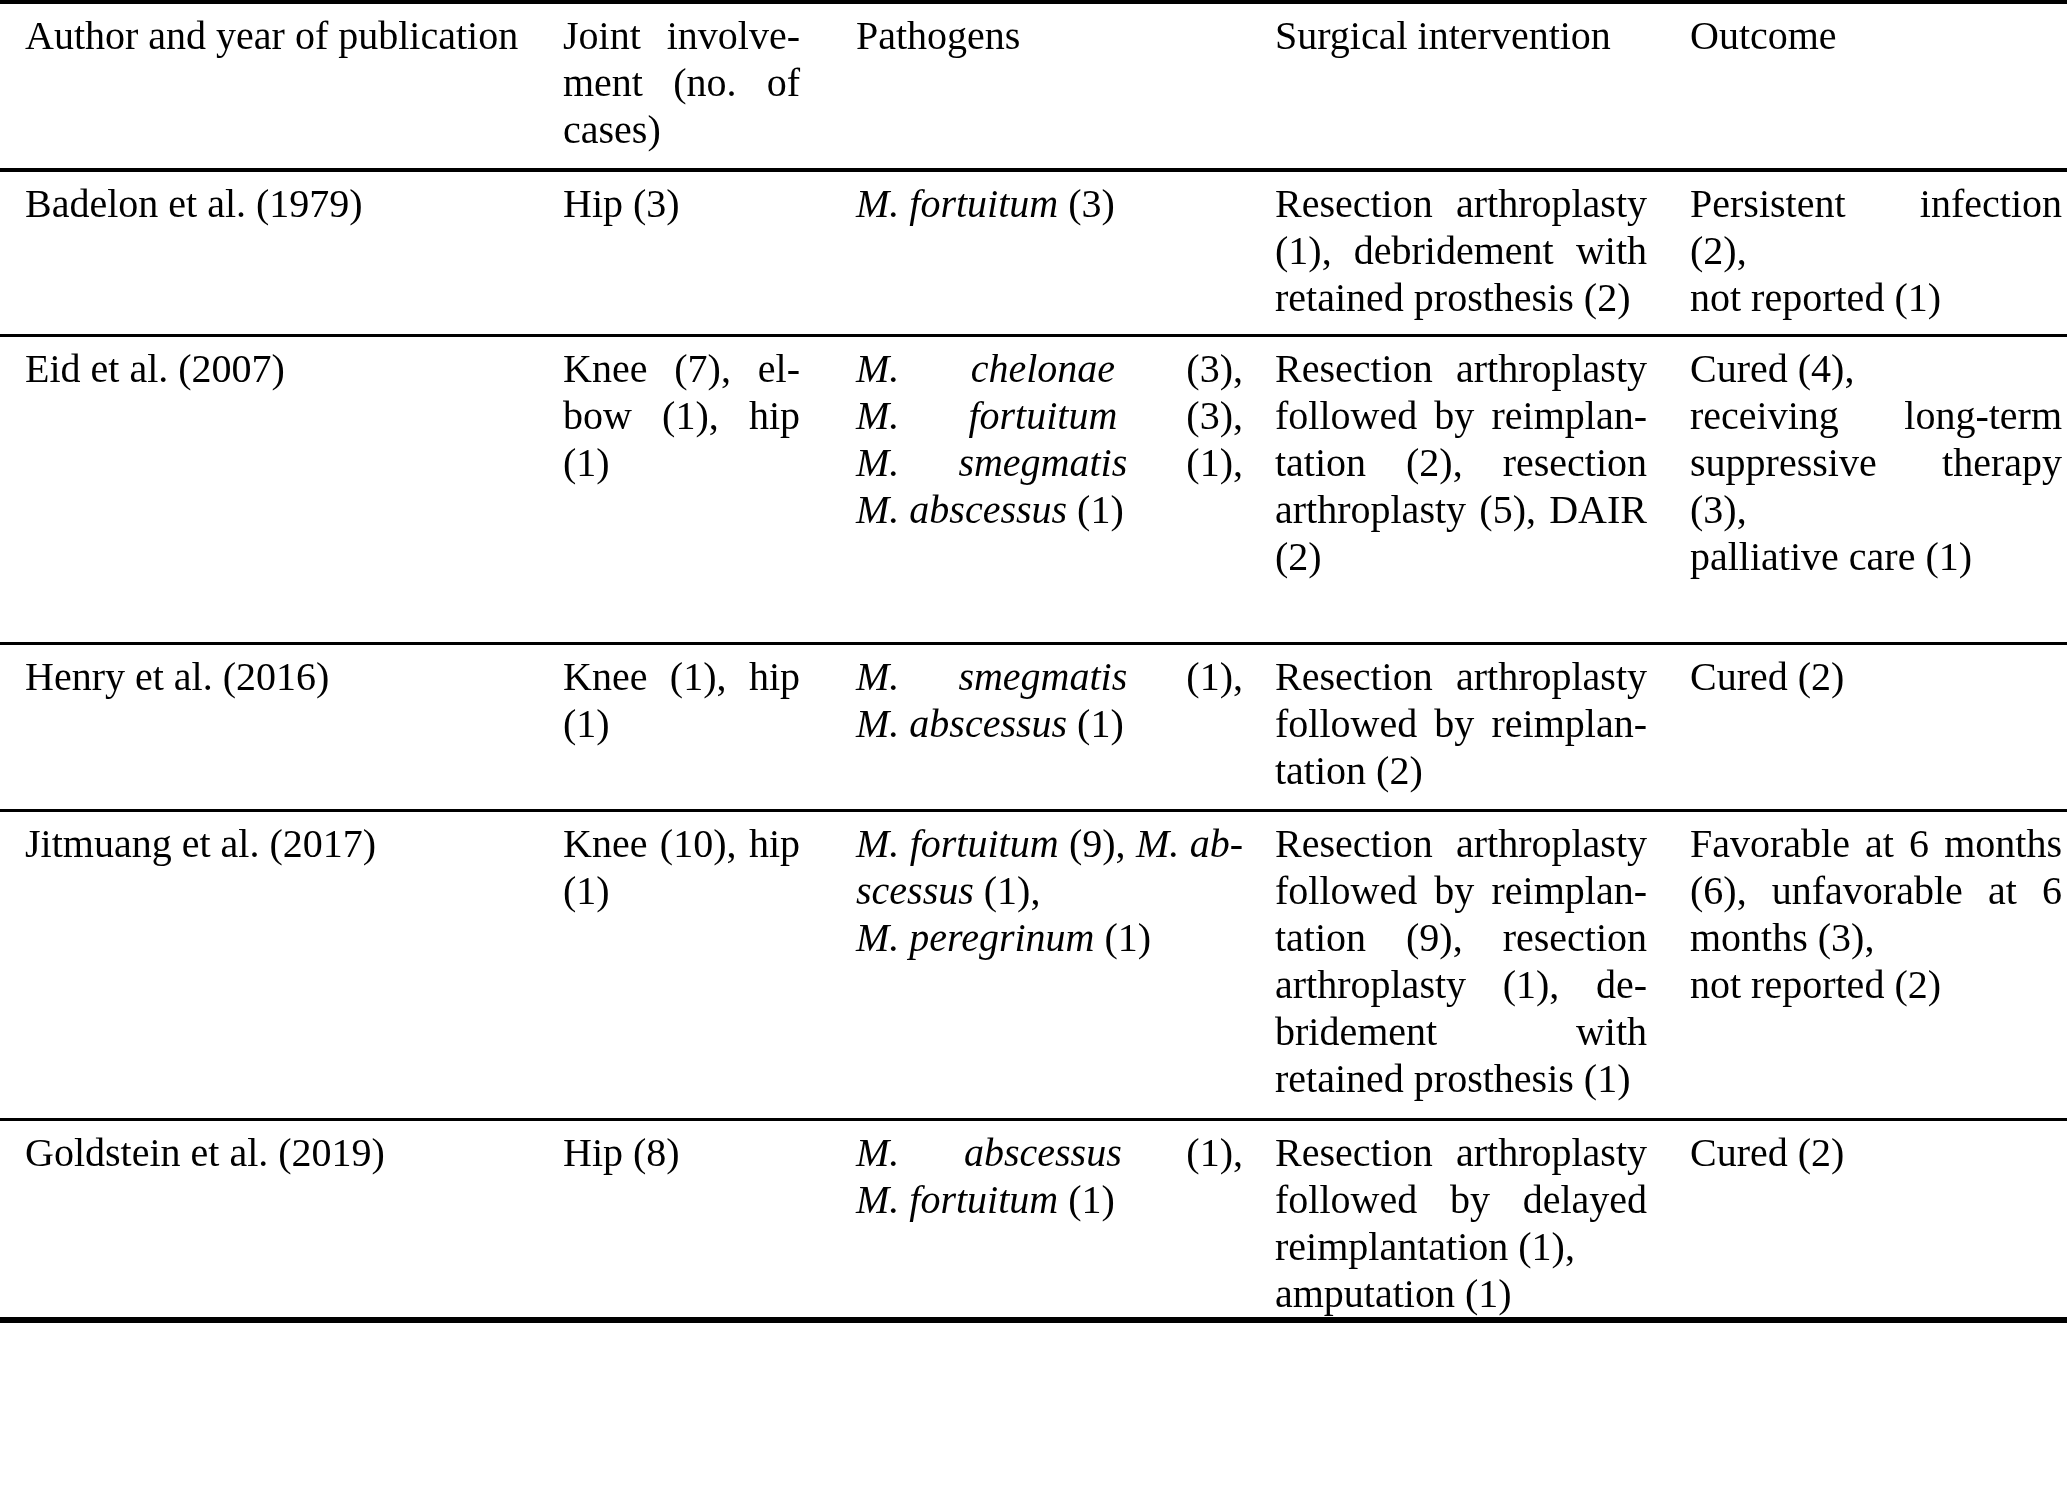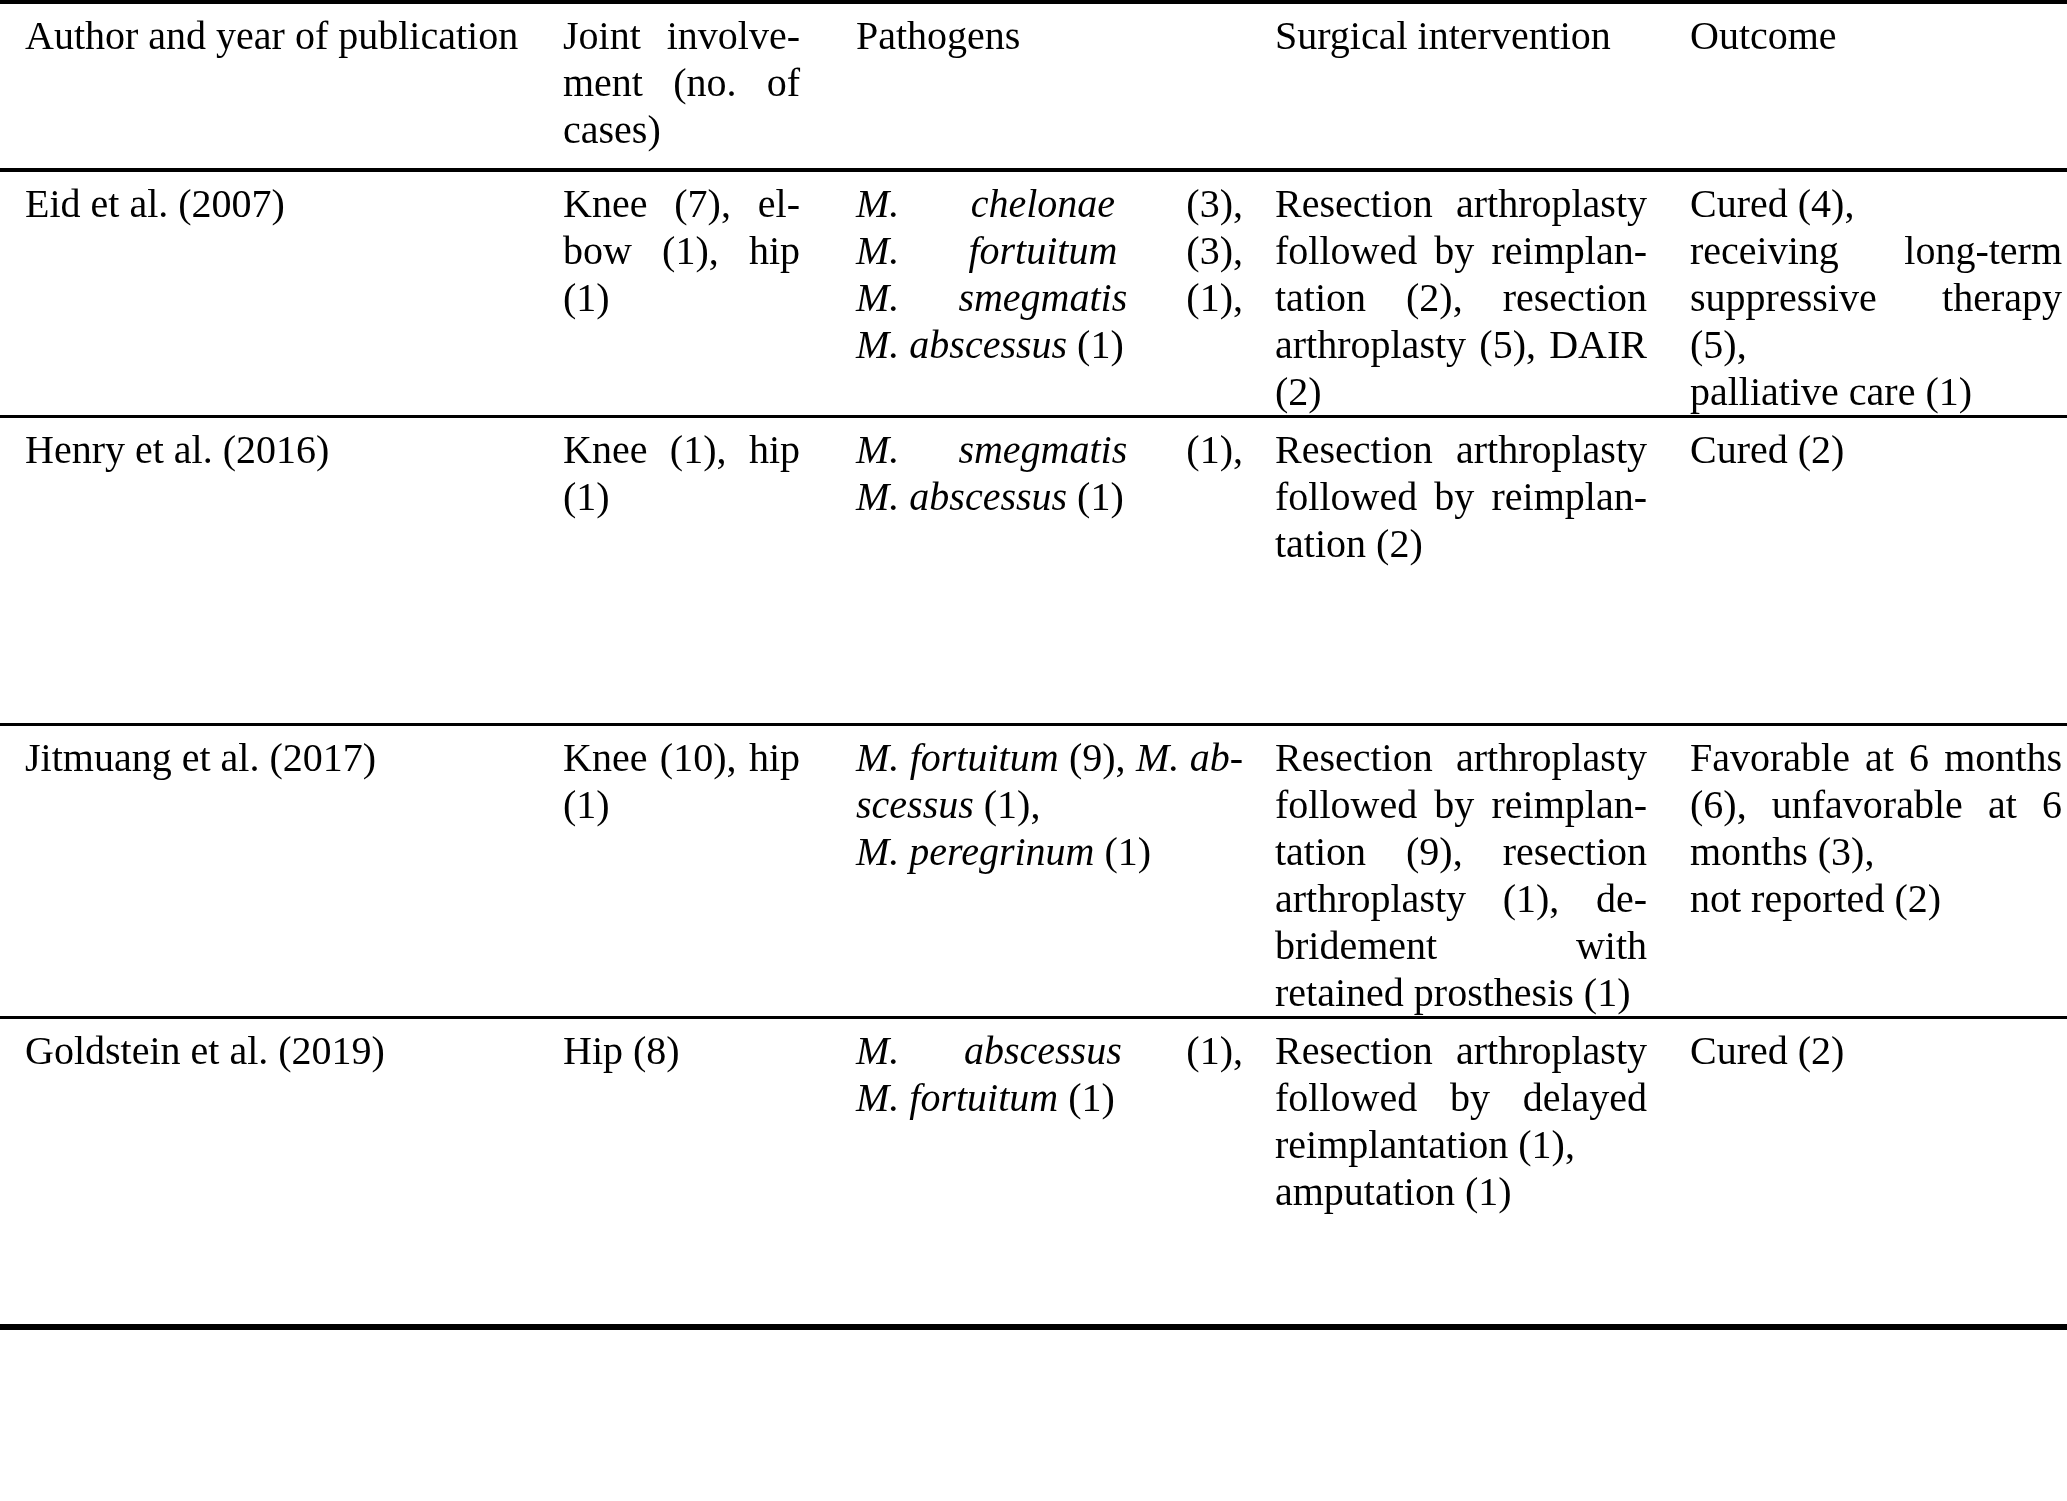--- a/index.html
+++ b/index.html
@@ -74,26 +74,34 @@
     <tr>
       <th>Author and year of publication</th>
       <th>Joint involve­ment (no. of cases)</th>
       <th>Pathogens</th>
       <th>Surgical intervention</th>
       <th>Outcome</th>
     </tr>
   </thead>
   <tbody>
     <tr>
+      <td>Badelon et al. (1979)</td>
+      <td>Hip (3)</td>
+      <td><span class="species">M.&nbsp;fortuitum</span><span> (3)</span></td>
+      <td>Resection arthroplasty (1), debridement with retained prosthesis (2)</td>
+      <td>Persistent infection (2),
+not reported (1)</td>
+    </tr>
+    <tr>
       <td>Eid et al. (2007)</td>
       <td>Knee (7), el­bow (1), hip (1)</td>
       <td><span class="species">M.&nbsp;chelonae</span><span> (3), </span><span class="species">M.&nbsp;for­tuitum</span><span> (3), </span><span class="species">M.&nbsp;smegma­tis</span><span> (1), </span><span class="species">M.&nbsp;ab­scessus</span><span> (1)</span></td>
       <td>Resection arthroplasty followed by reimplan­tation (2), resection arthroplasty (5), DAIR (2)</td>
       <td>Cured (4),
-receiving long-term suppressive therapy (5),
+receiving long-term suppressive therapy (3),
 palliative care (1)</td>
     </tr>
     <tr>
       <td>Henry et al. (2016)</td>
       <td>Knee (1), hip (1)</td>
       <td><span class="species">M.&nbsp;smegmatis</span><span> (1), </span><span class="species">M.&nbsp;abscessus</span><span> (1)</span></td>
       <td>Resection arthroplasty followed by reimplan­tation (2)</td>
       <td>Cured (2)</td>
     </tr>
     <tr>

